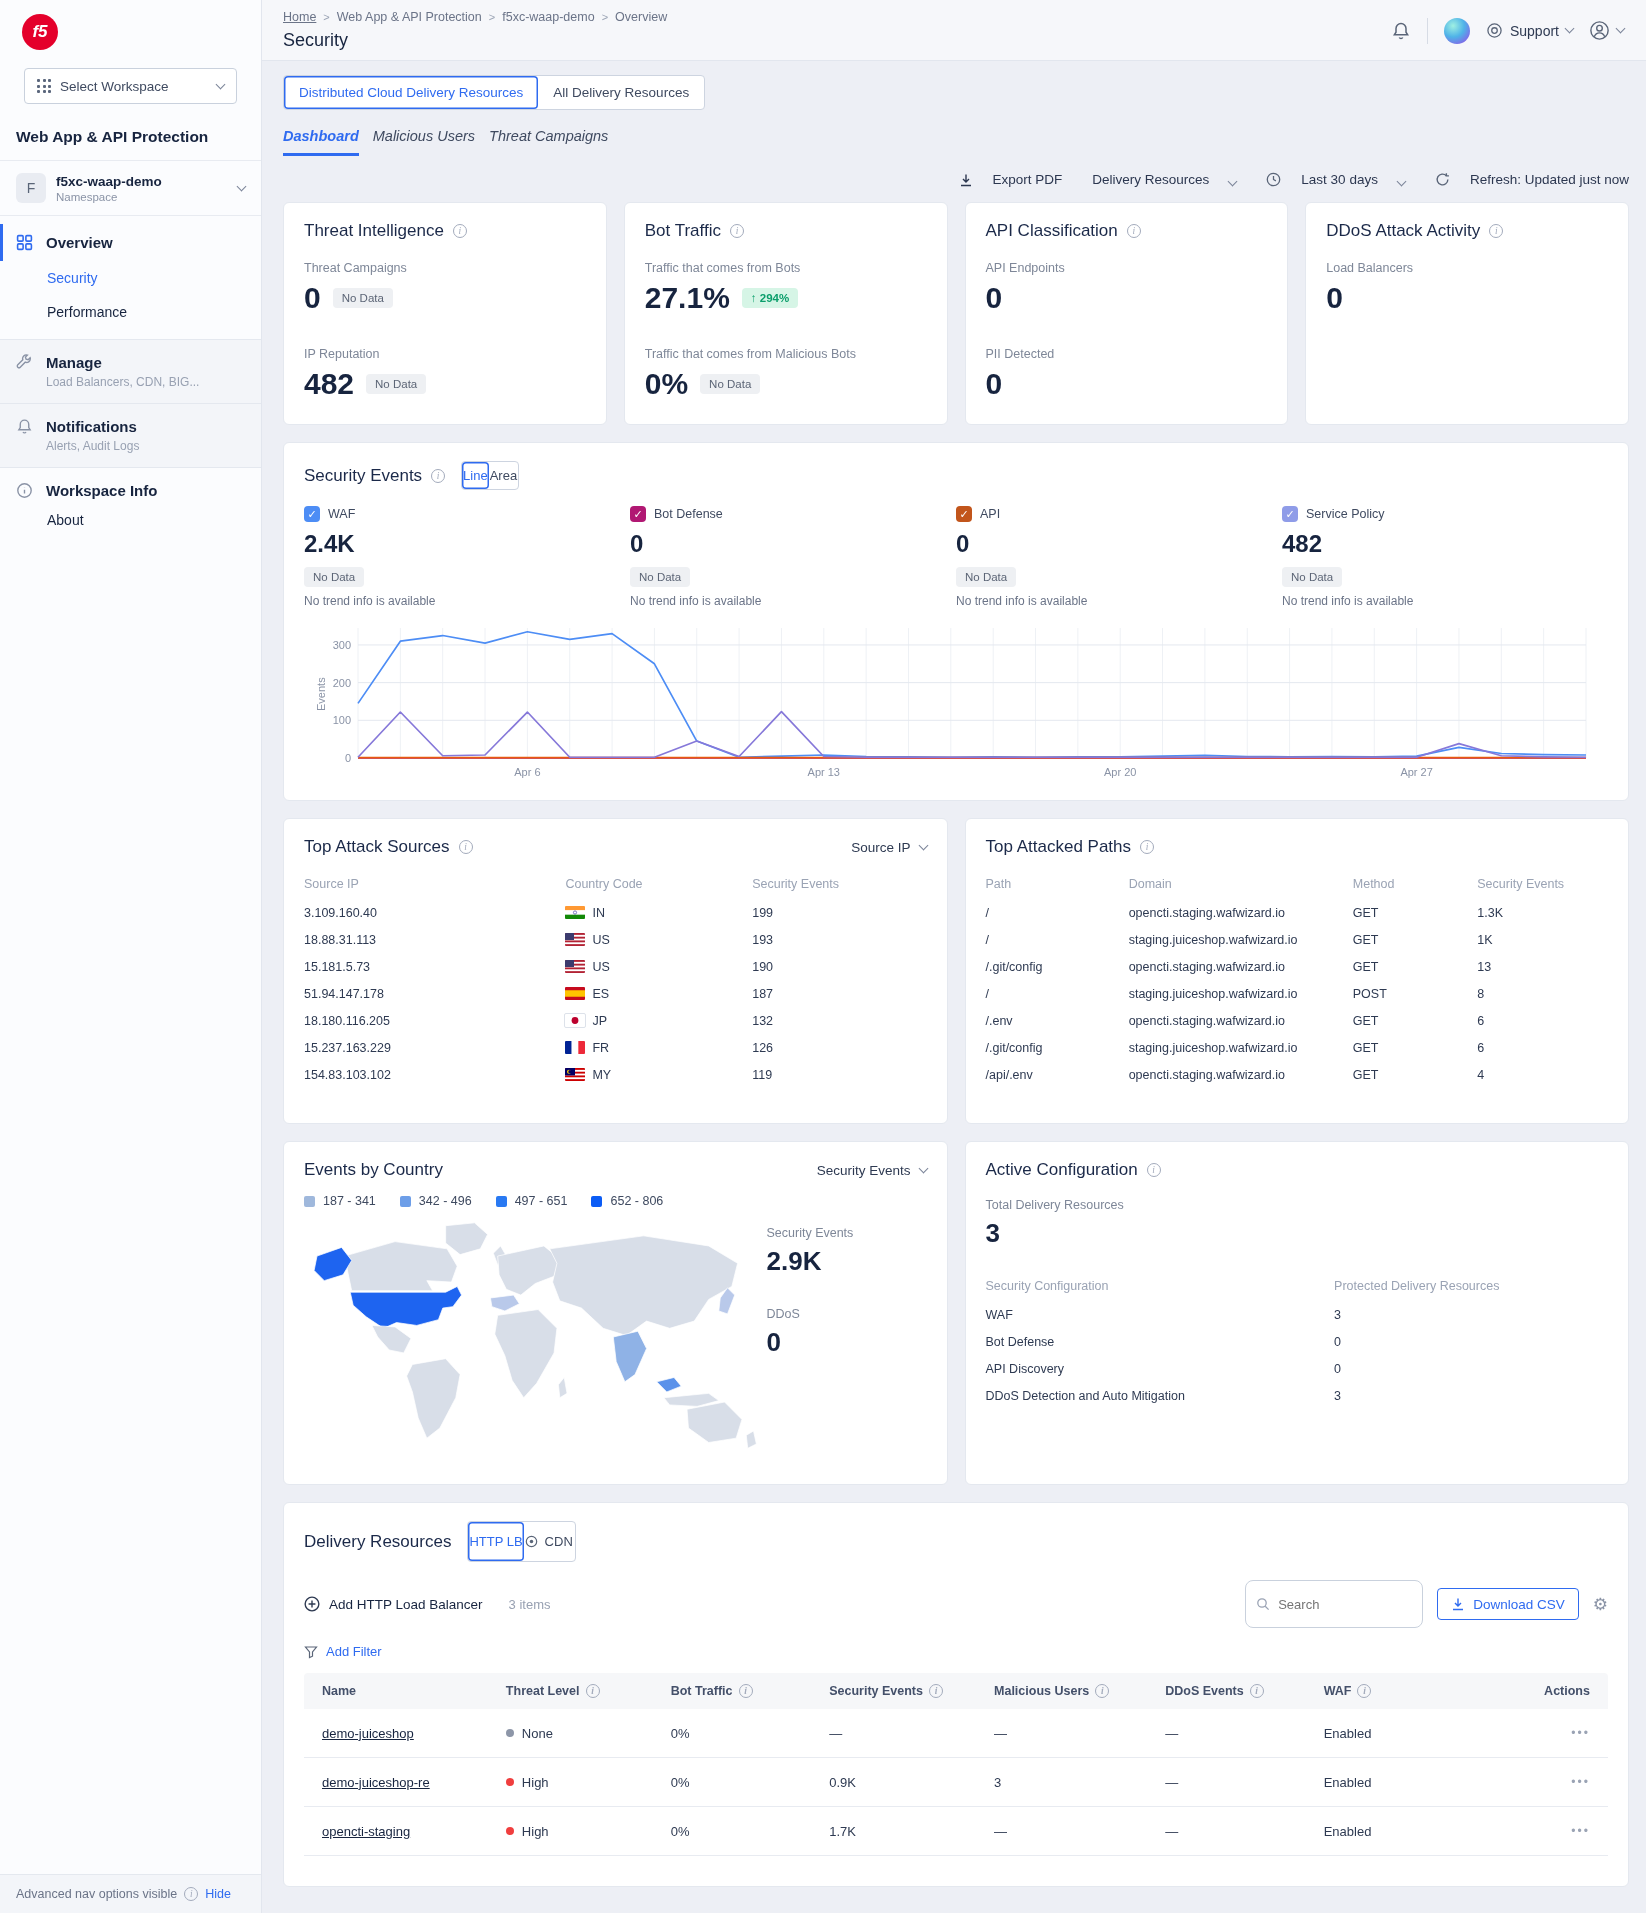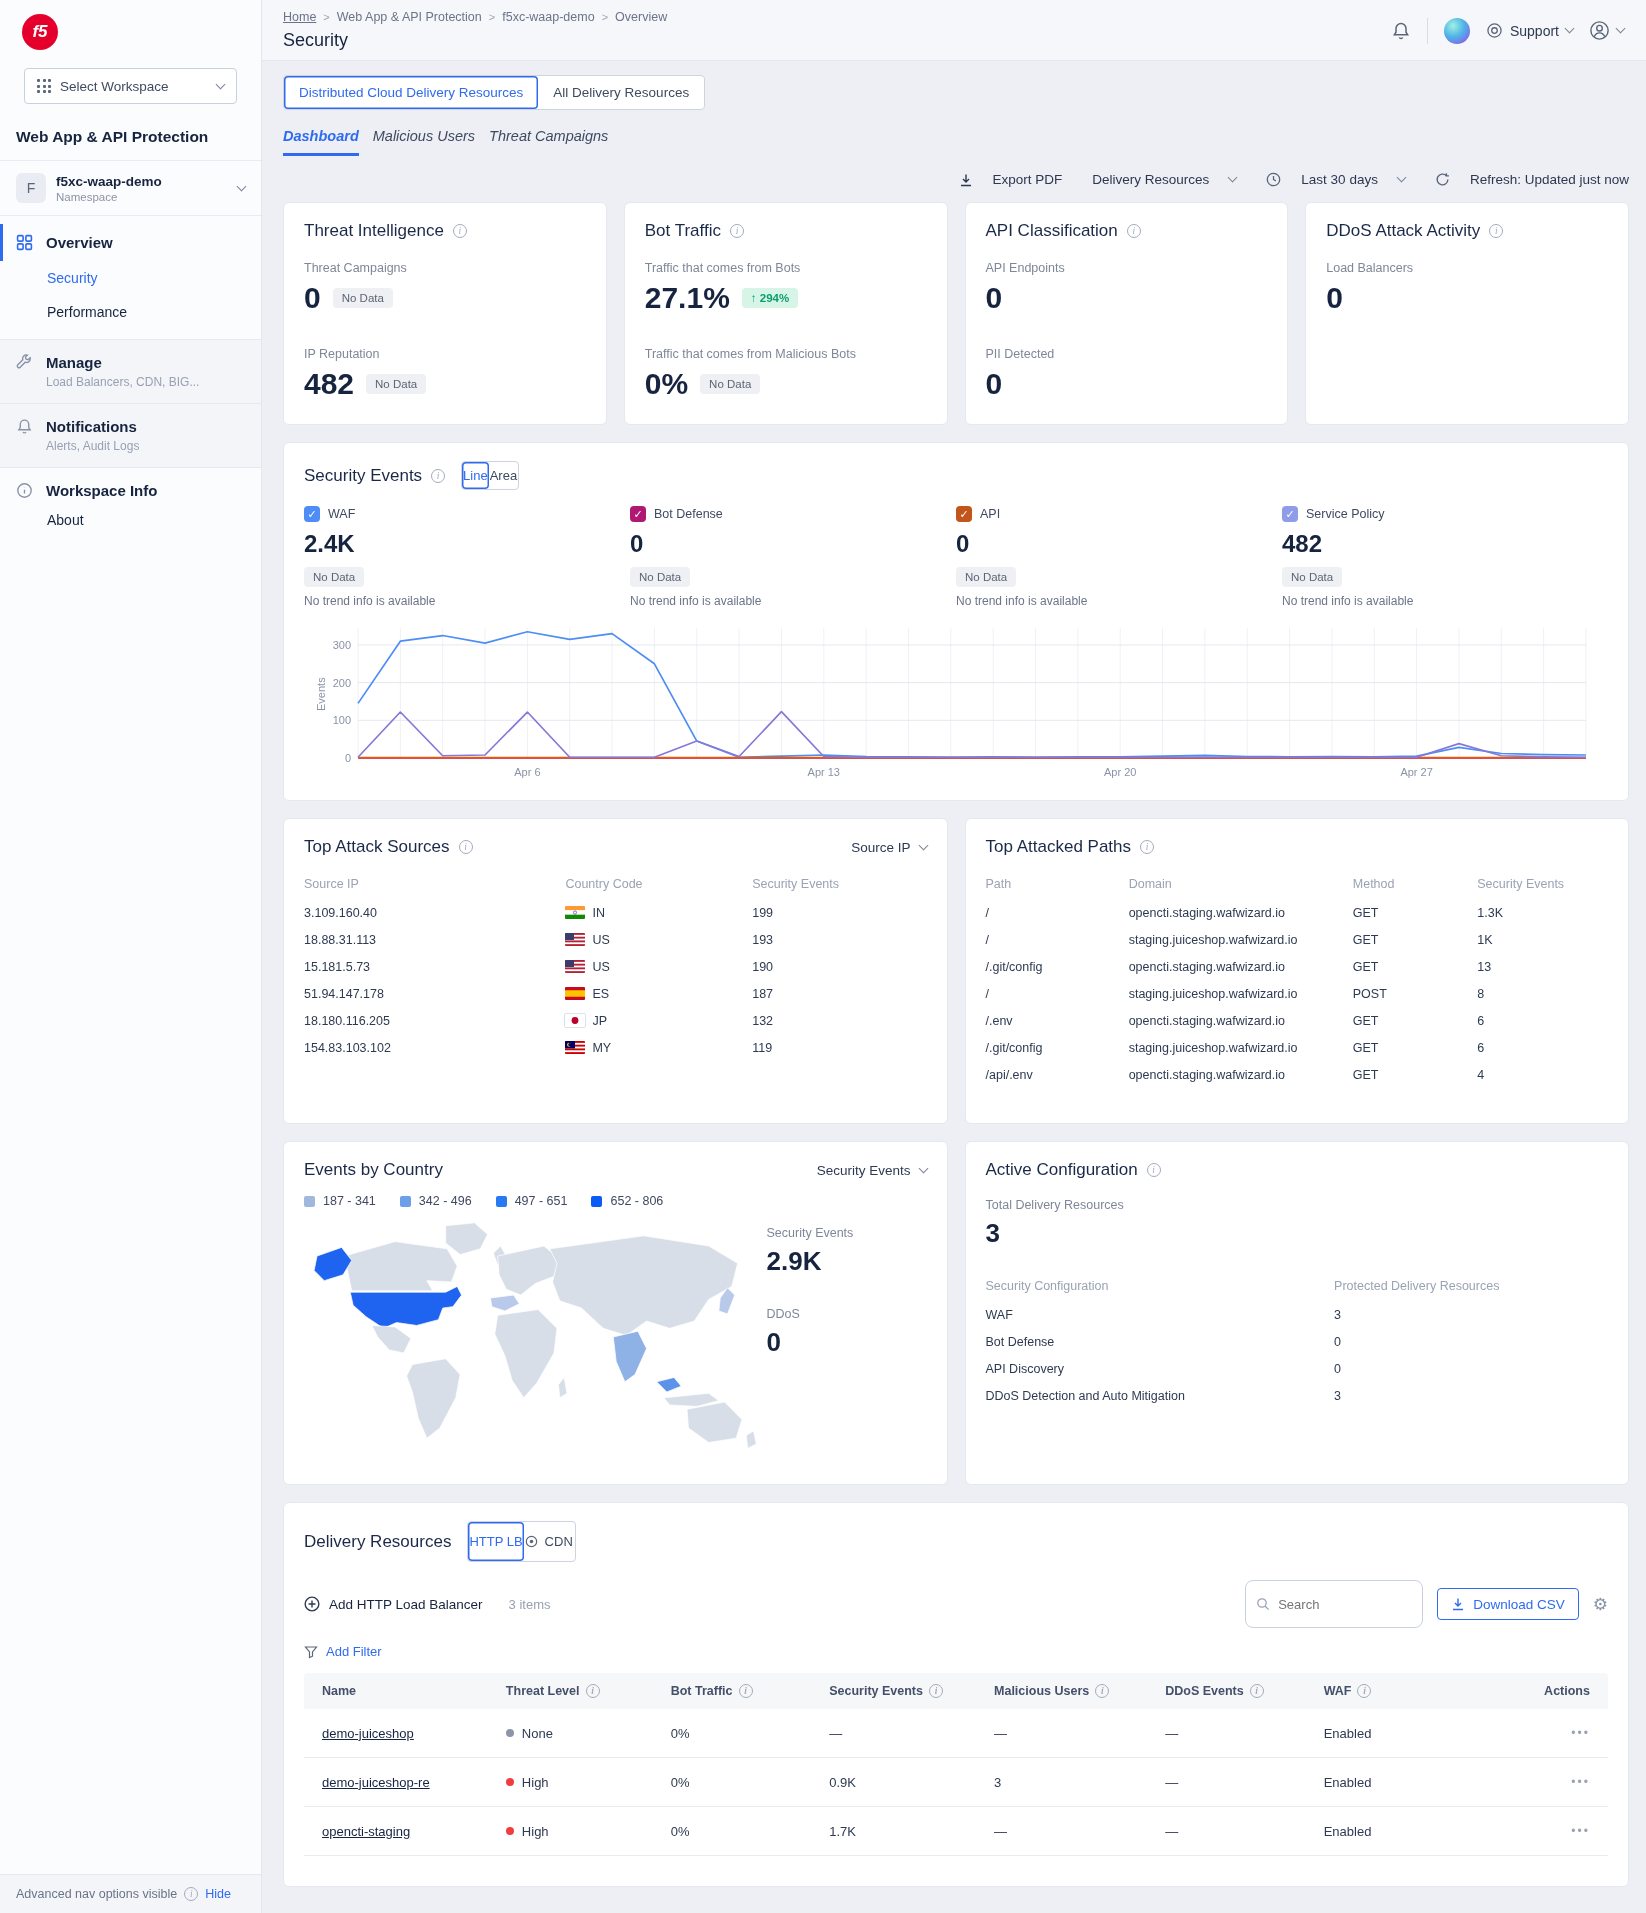--- a/index.html
+++ b/index.html
@@ -47,21 +47,21 @@
 
   
   .content { padding:14px 17px 24px 21px; }
   .seg { display:inline-flex; background:#fff; border:1px solid #cdd4e0; border-radius:4px; }
   .seg span { font-size:13.5px; padding:9px 15px; color:#3f4a60; cursor:pointer; }
   .seg span.active { color:#2f6bf0; box-shadow:inset 0 0 0 1.5px #2f6bf0; border-radius:4px; }
   .tabs { display:flex; gap:14px; margin-top:18px;font-style:italic; }
   .tab { font-size:14.5px; color:#3f4a60; padding-bottom:9px; cursor:pointer; }
   .tab.active { color:#2f6bf0; font-weight:bold; border-bottom:3px solid #2f6bf0; }
   .toolbar { display:flex; justify-content:flex-end; align-items:center; gap:30px; margin:16px 0 15px; font-size:13.5px; color:#2c3750; }
-  .tool { display:flex; align-items:center; gap:20px; cursor:pointer; }
+  .tool { display:flex; align-items:flex-end; gap:20px; cursor:pointer; }
 
   .card { background:#fff; border:1px solid #e4e8ef; border-radius:6px; }
   .cards4 { display:grid; grid-template-columns:repeat(4,1fr); grid-gap:17px; }
   .stat-card { padding:18px 20px; height:223px; }
   .card-title { font-size:17px; color:#1b2949; display:flex; gap:9px; align-items:center; }
   .info { display:inline-flex; width:14px; height:14px; border:1px solid #a3abbc; border-radius:50%; color:#a3abbc; font-size:9.5px; align-items:center; justify-content:center; font-style:italic; font-family:"Liberation Serif",serif; flex:none; }
   .m-label { font-size:12.5px; color:#7e8798; }
   .m-row1 { margin-top:20px; }
   .m-row2 { margin-top:32px; }
   .m-val { font-size:30px; font-weight:bold; color:#17243f; margin-top:6px; display:flex; align-items:center; gap:12px; }
@@ -545,20 +545,29 @@
             </div>
           <div class="trow g-src">
               <span>18.180.116.205</span>
               <span><svg class="flag" viewBox="0 0 20 13" style="outline:1px solid #dde2ea">
                   <rect width="20" height="13" fill="#fff"></rect>
                   <circle cx="10" cy="6.5" r="3.4" fill="#bc002d"></circle>
                 </svg><span>JP</span></span>
               <span>132</span>
             </div>
           <div class="trow g-src">
+              <span>15.237.163.229</span>
+              <span><svg class="flag" viewBox="0 0 20 13">
+                  <rect width="6.67" height="13" fill="#002395"></rect>
+                  <rect x="6.67" width="6.67" height="13" fill="#fff"></rect>
+                  <rect x="13.33" width="6.67" height="13" fill="#ed2939"></rect>
+                </svg><span>FR</span></span>
+              <span>126</span>
+            </div>
+          <div class="trow g-src">
               <span>154.83.103.102</span>
               <span><svg class="flag" viewBox="0 0 20 13">
                   <rect width="20" height="13" fill="#fff"></rect>
                   <g fill="#cc0001">
                     <rect width="20" height="1.86"></rect>
                     <rect y="3.72" width="20" height="1.86"></rect>
                     <rect y="7.43" width="20" height="1.86"></rect>
                     <rect y="11.14" width="20" height="1.86"></rect>
                   </g>
                   <rect width="10" height="7.43" fill="#010066"></rect>

